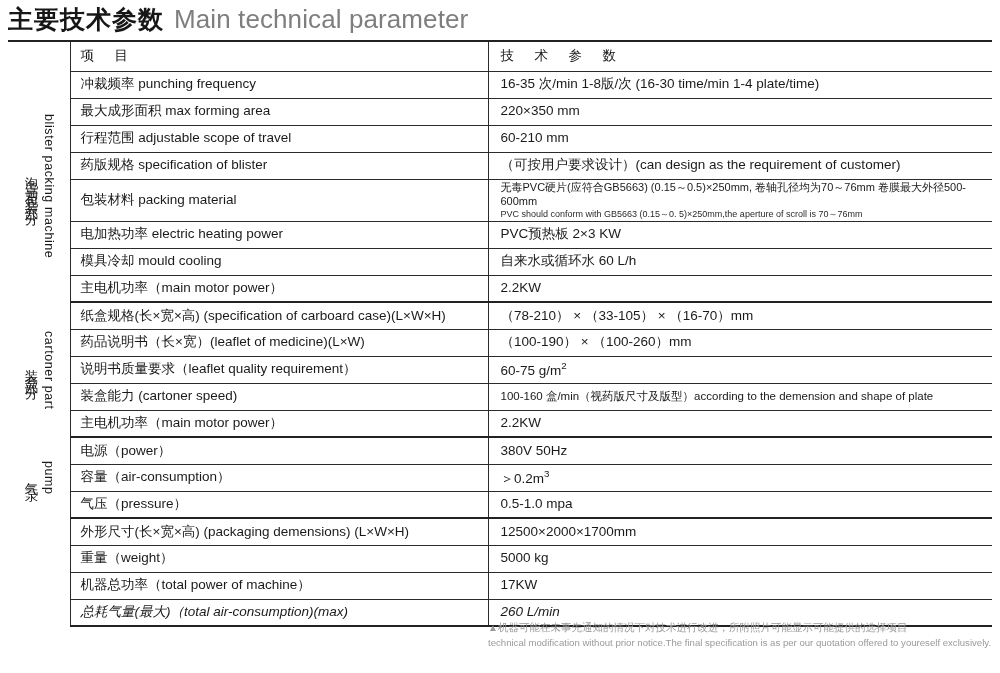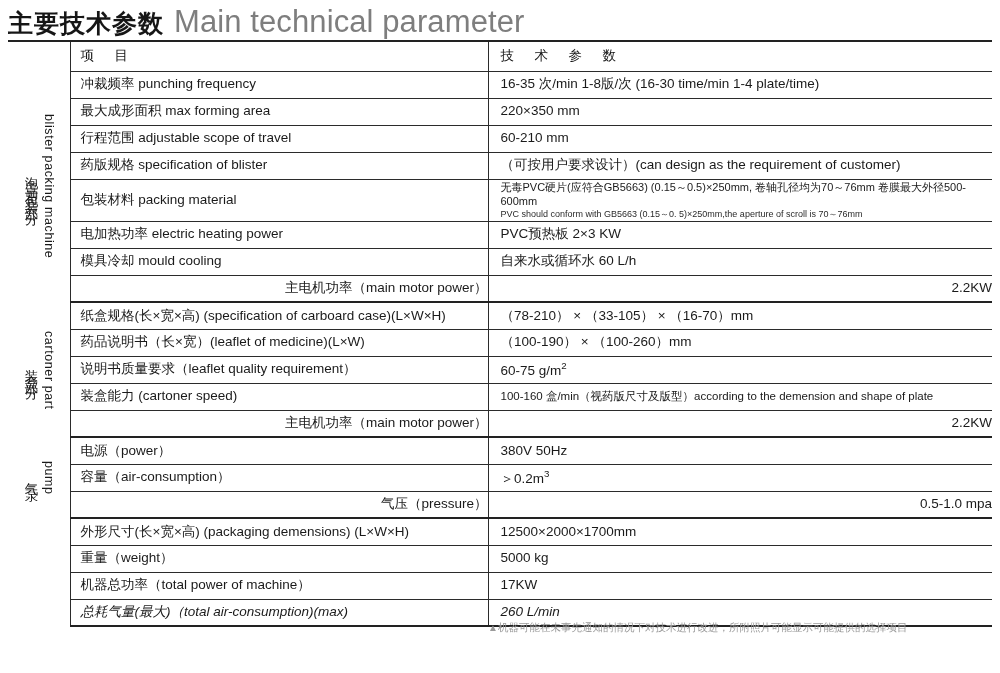--- a/index.html
+++ b/index.html
@@ -21,21 +21,21 @@
     white-space: nowrap;
   }
   .title-cn {
     font-size: 25px;
     font-weight: 700;
     letter-spacing: 1px;
     color: #161616;
     line-height: 1.15;
   }
   .title-en {
-    font-size: 31px;
+    font-size: 26px;
     font-weight: 400;
     color: #7e7e7e;
     letter-spacing: 0.1px;
   }
 
   
   .spec-table {
     position: absolute;
     left: 8px; top: 40px;
     width: 984px;
@@ -62,21 +62,21 @@
     text-align: center;
   }
   .spec-table td.item { border-right: 1px solid #2b2b2b; }
   .spec-table td.val  { padding-left: 12px; margin-top: 8px; }
 
   
   .spec-table tr.hdr td { border-top: 2.5px solid #222; }
   .spec-table tr.hdr td.cat { border-top: 2.5px solid #222; }
 
   
-  .spec-table tr.sec-end td { border-bottom: 2.2px solid #222; text-align: right; }
+  .spec-table tr.sec-end td { border-bottom: 2.2px solid #222; }
   .spec-table tr.last-row td { border-bottom: 2.2px solid #222; font-style: italic; }
 
   
   .hdr-txt {
     font-size: 13.5px;
     letter-spacing: 3.5px;
     color: #161616;
   }
 
   
@@ -268,15 +268,16 @@
         <td class="val">260 L/min</td>
       </tr>
 
     </tbody>
   </table>
 
   <div class="footer">
     <div class="f-cn">
       <span class="tri">▲</span><span>机器可能在未事先通知的情况下对技术进行改进，所附照片可能显示可能提供的选择项目</span>
     </div>
+    <div class="f-en">technical modification without prior notice.The final specification is as per our quotation offered to youreself exclusively.</div>
   </div>
 
 </div>
 
 </body></html>

